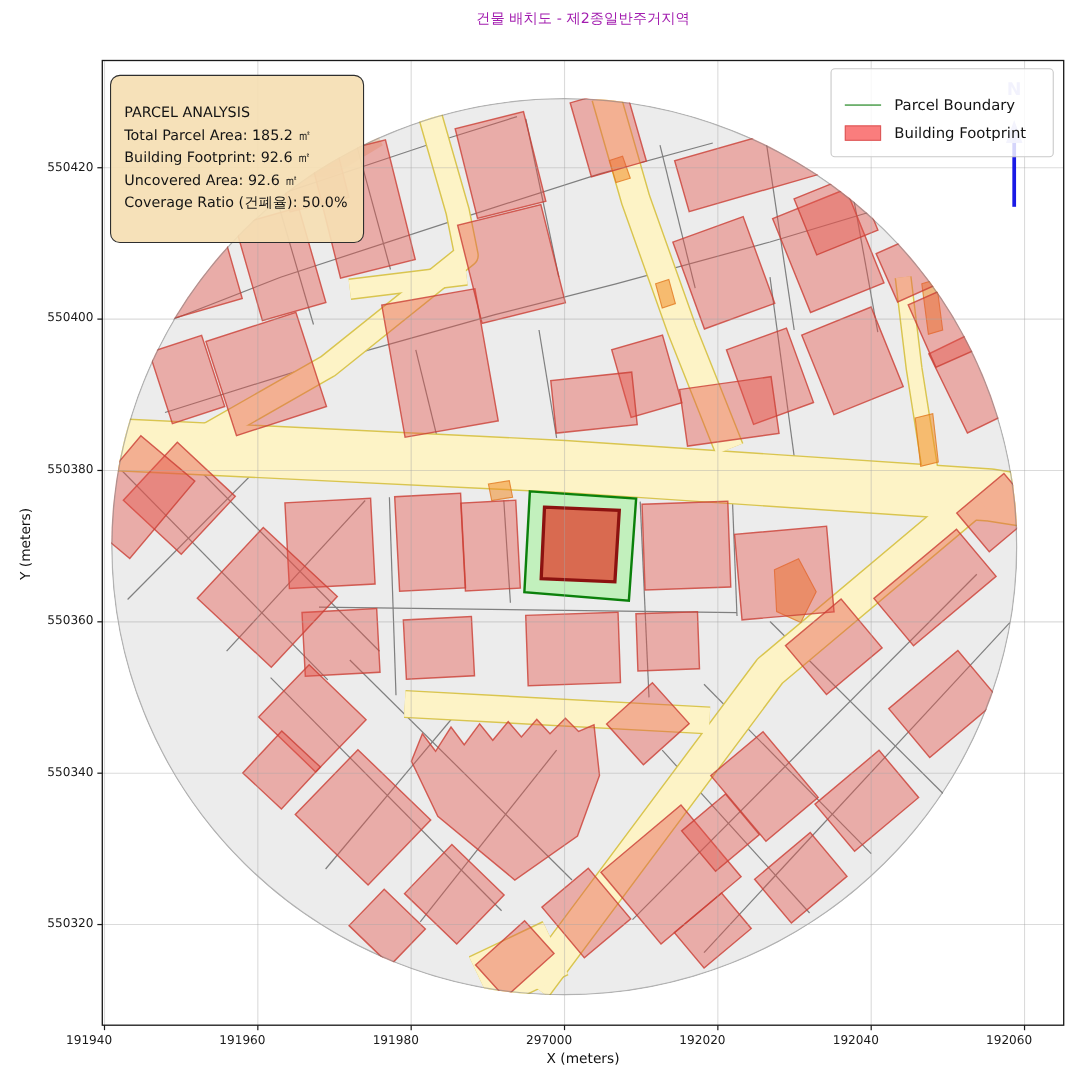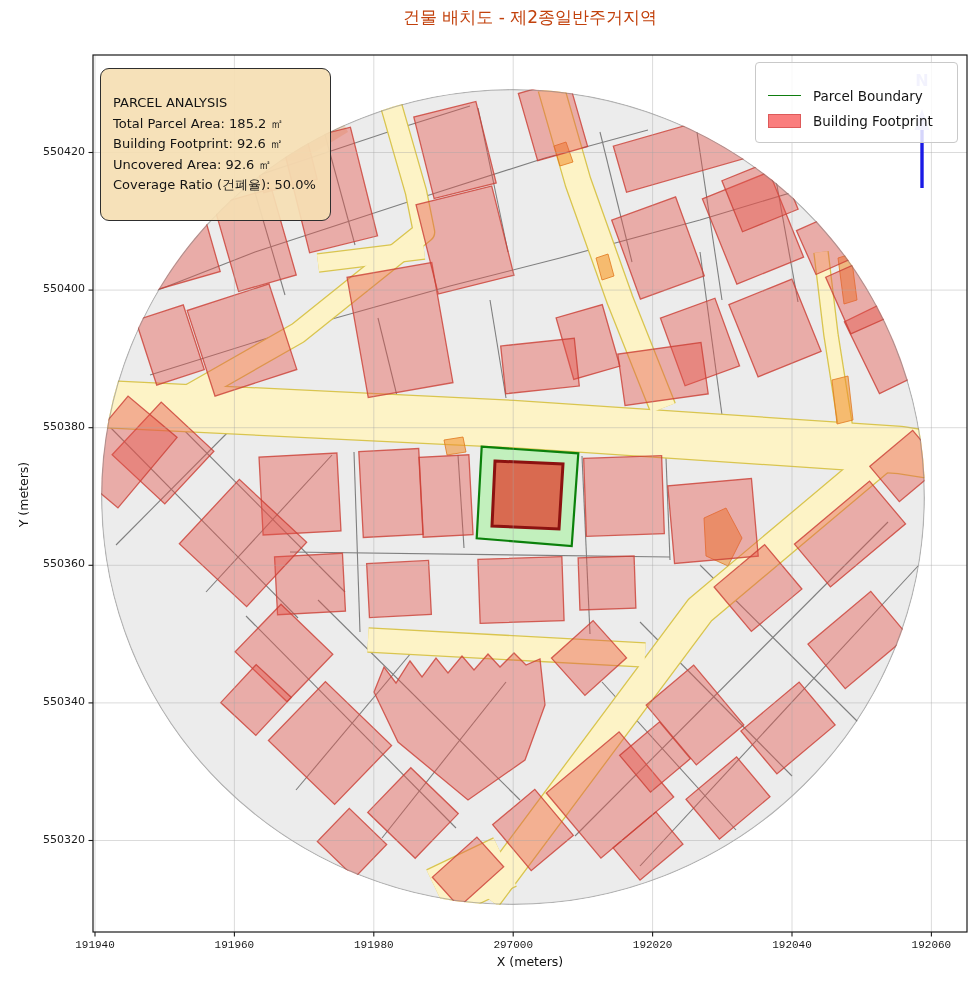--- a/index.html
+++ b/index.html
@@ -1,25 +1,25 @@
 <!DOCTYPE html>
 <html><head>
 <meta charset="utf-8">
 <style>
   html,body{margin:0;padding:0;background:#ffffff;}
   #figure{position:relative;width:975px;height:990px;background:#ffffff;
           font-family:"DejaVu Sans","Liberation Sans",sans-serif;overflow:hidden;}
   #map-svg{position:absolute;left:0;top:0;}
-  .title{position:absolute;left:93px;top:6px;width:874px;text-align:center;color:#c2410c;
-         font-size:17px;line-height:23px;}
+  .title{position:absolute;left:93px;top:6px;width:874px;text-align:center;color:#a21caf;
+         font-size:13px;line-height:23px;}
   .axis-label{position:absolute;color:#111;font-size:12.5px;}
   #xlabel{left:93px;top:954px;width:874px;text-align:center;}
   #ylabel{left:-47px;top:487px;width:140px;text-align:center;transform:rotate(-90deg);transform-origin:center;}
   .tick-label{position:absolute;color:#191919;font-size:11px;white-space:nowrap;}
-  .xtick-label{top:939px;width:70px;text-align:center;font-family:Liberation Mono, monospace;}
+  .xtick-label{top:939px;width:70px;text-align:left;}
   .ytick-label{width:72px;text-align:right;}
   #info-box{position:absolute;left:100px;top:68px;width:231px;box-sizing:border-box;
             background:rgba(245,222,179,0.92);border:1.6px solid #2e2e2e;border-radius:9px;
             padding:24px 12px;color:#141414;font-size:13px;line-height:20.5px;}
   #legend{position:absolute;left:755px;top:62px;width:203px;box-sizing:border-box;
           background:rgba(255,255,255,0.82);border:1px solid #c9c9c9;border-radius:4px;
           padding:20px 10px 9px 12px;}
   .legend-row{display:flex;align-items:center;height:25px;}
   .legend-swatch-line{width:33px;height:0;border-top:1.8px solid #0e7d0e;margin-right:12px;flex:none;}
   .legend-swatch-patch{width:33px;height:14px;background:#fa7d7d;border:1.3px solid #dd5a5a;

